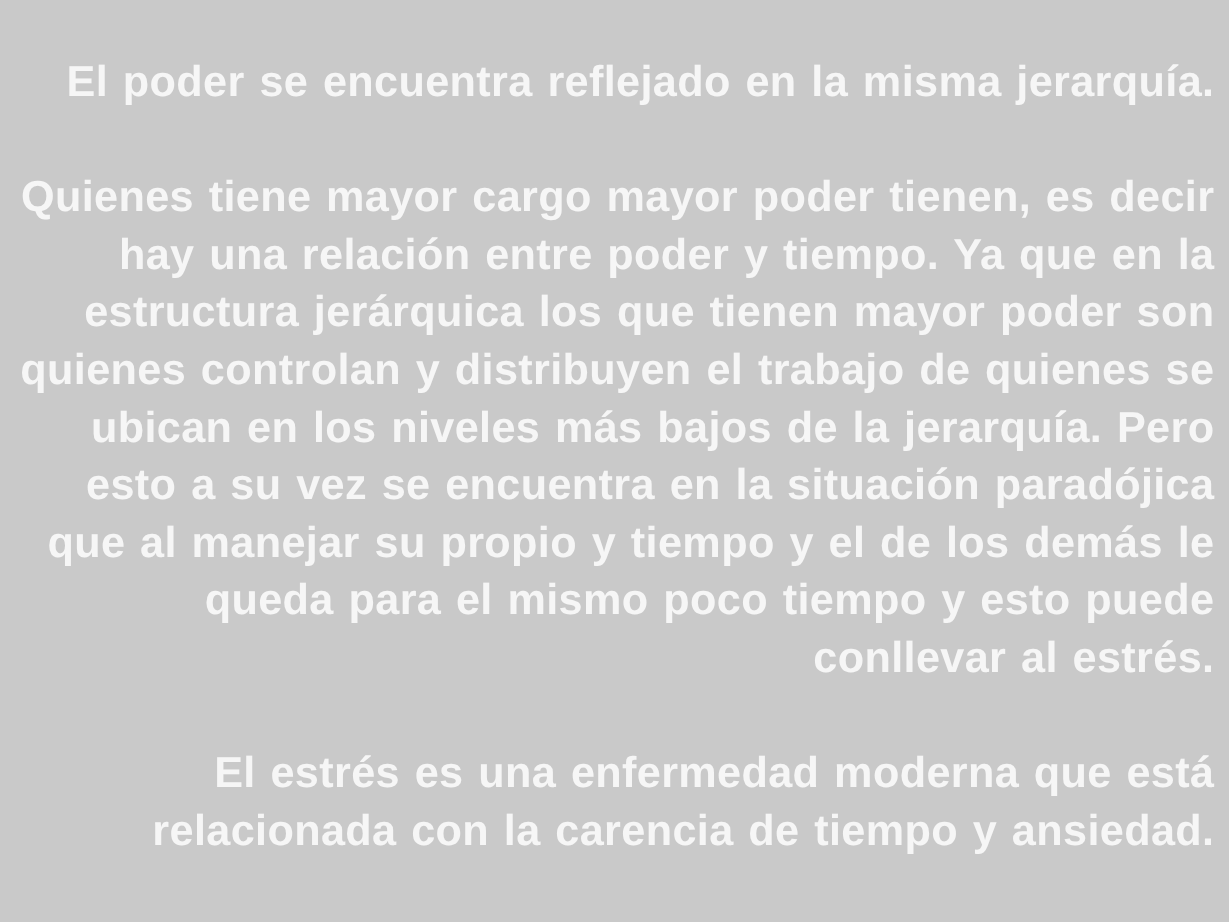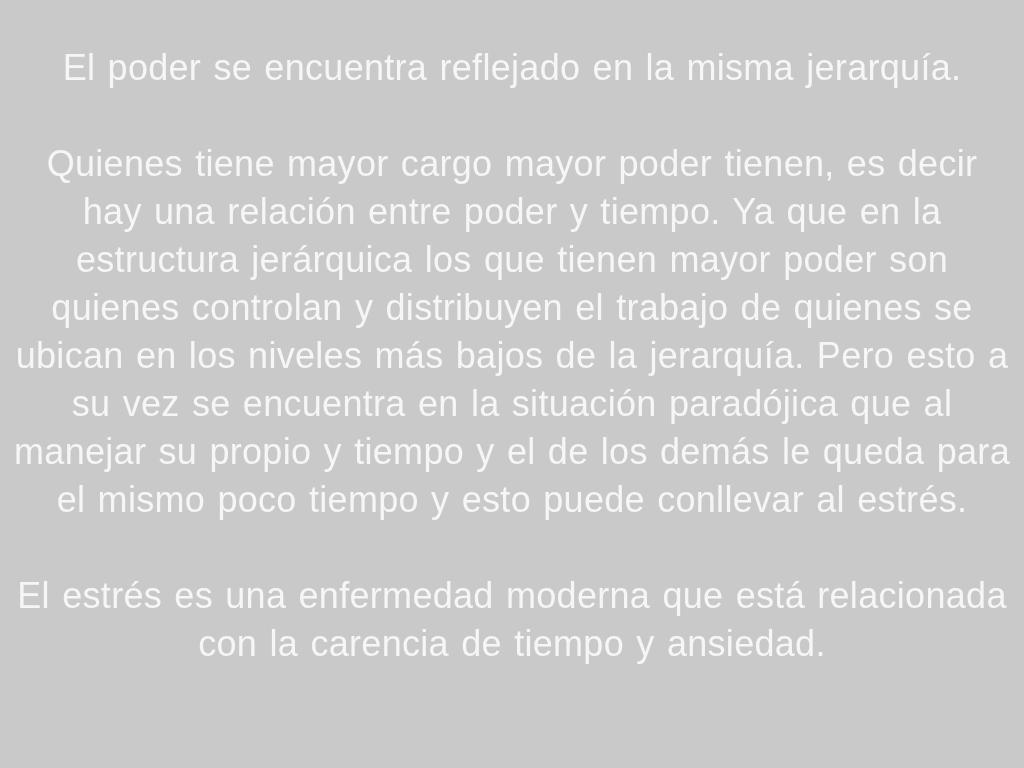--- a/index.html
+++ b/index.html
@@ -18,23 +18,23 @@
     width: 1024px;
     height: 768px;
     padding: 44px 12px 0 12px;
     background: #c9c9c9;
   }
   .slide-paragraph {
     margin: 0 0 48px 0;
     color: #f6f6f6;
     font-size: 36px;
     line-height: 48px;
-    font-weight: normal;
+    font-weight: bold;
     letter-spacing: 0.3px;
-    text-align: center;
+    text-align: right;
     word-spacing: 2px;
   }
   .slide-paragraph:last-child {
     margin-bottom: 16px;
   }
 </style>
 </head>
 <body>
 
 <div class="slide">

